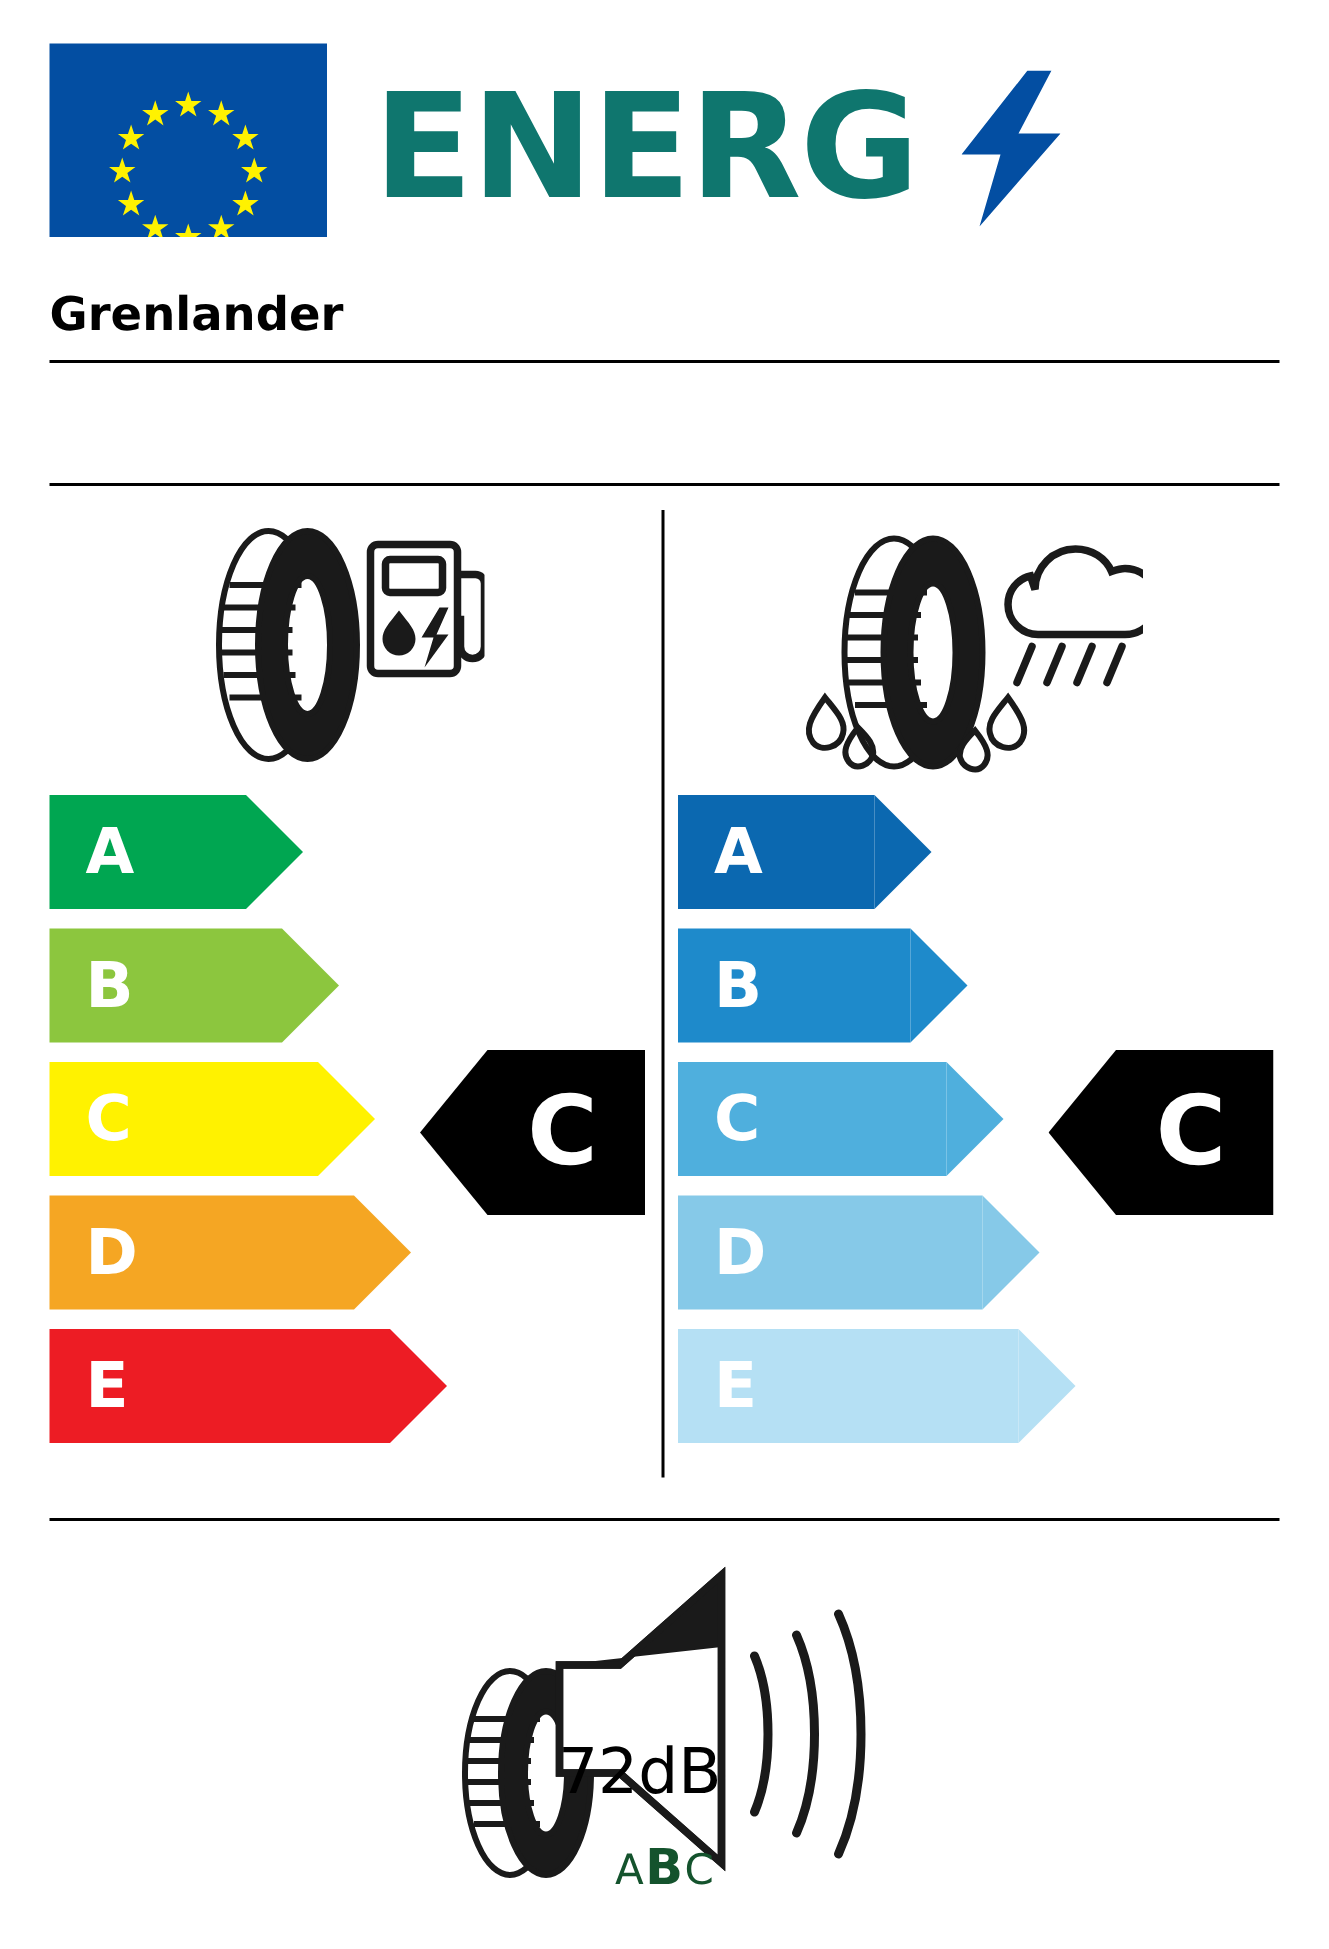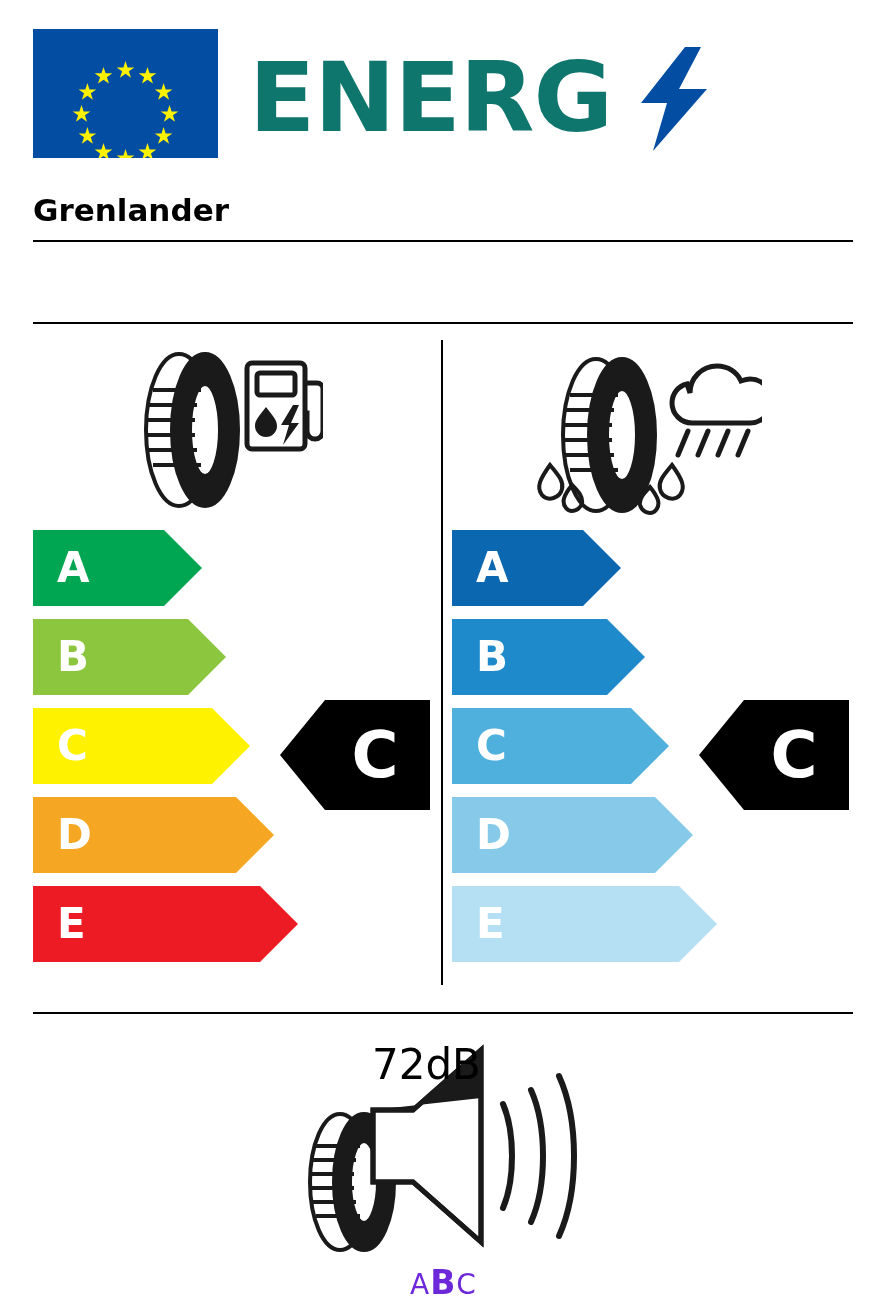--- a/index.html
+++ b/index.html
@@ -138,35 +138,34 @@
   }
 
   
   .noise {
     position: absolute;
     left: 33px; top: 1032px;
     width: 820px; height: 250px;
   }
   .noise-db {
     position: absolute;
-    left: 372px; top: 1044px;
+    left: 372px; top: 1160px;
     font-size: 42px;
     font-weight: 400;
     color: #000;
     line-height: 1;
     text-align: right;
   }
   .noise-classes {
     position: absolute;
     left: 410px; top: 1228px;
     font-size: 28px;
-    color: #6d28d9;
+    color: #14532d;
     line-height: 1;
     letter-spacing: 1px;
-    margin-top: 38px;
   }
   .noise-classes .sel {
     font-size: 33px;
     font-weight: 700;
   }
 </style>
 </head>
 <body>
 
 <div class="eu-header">

